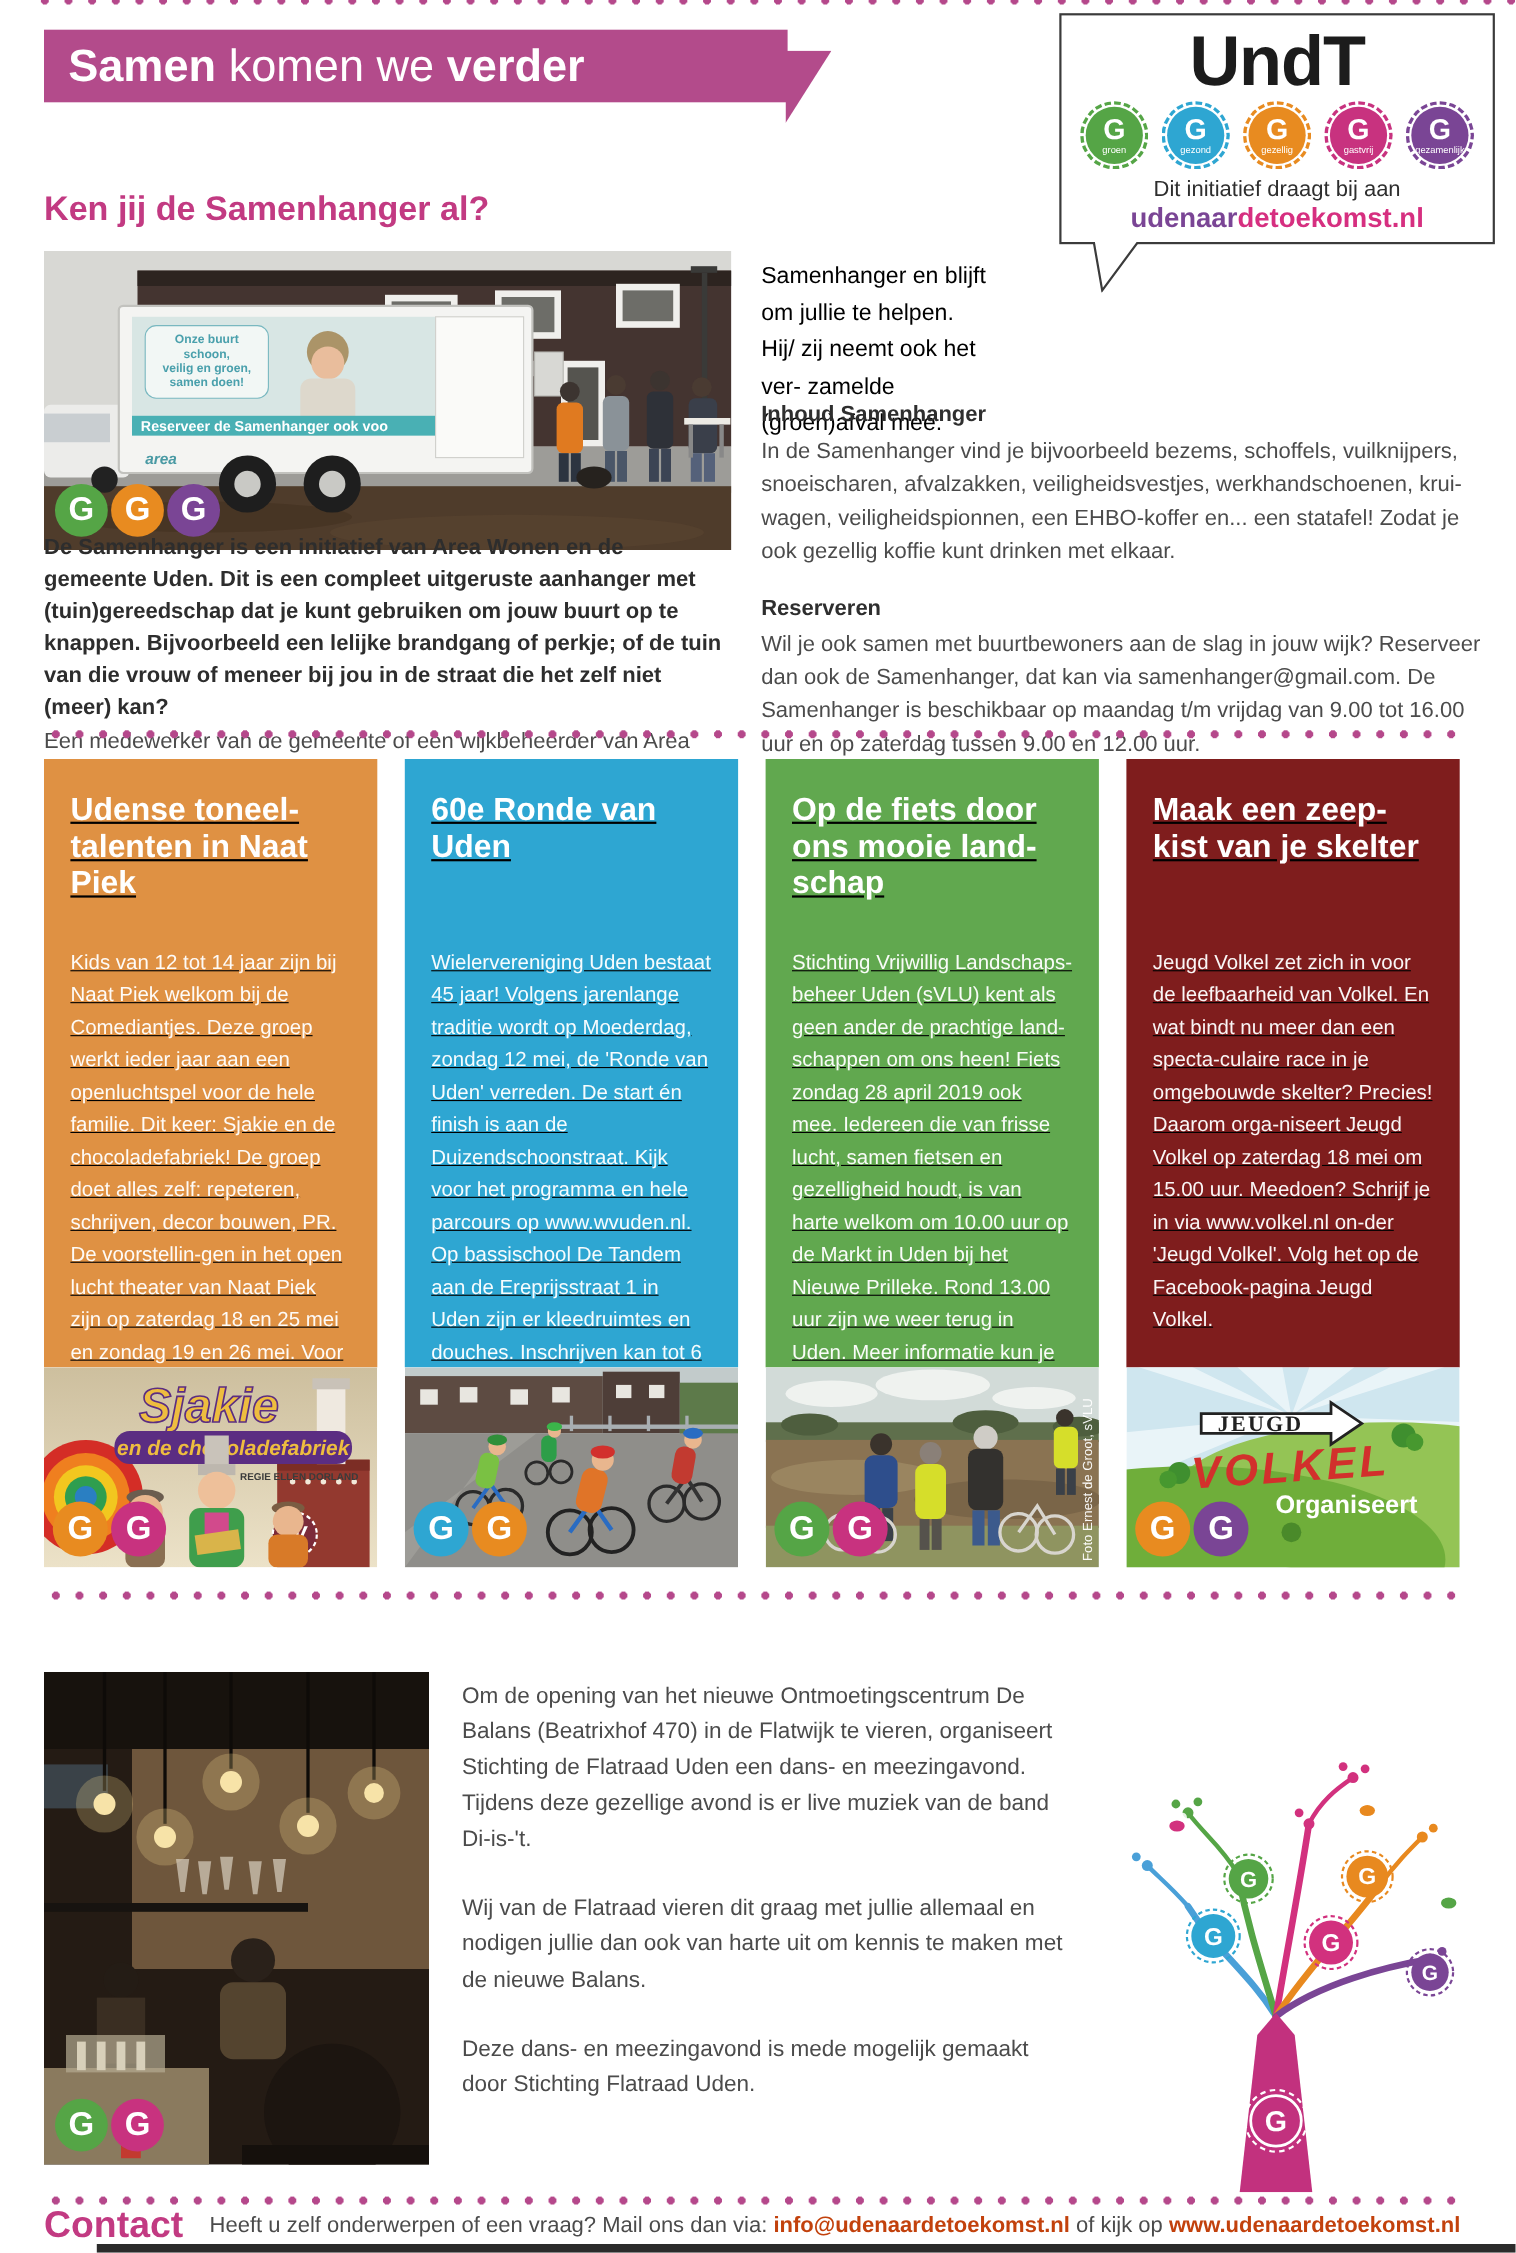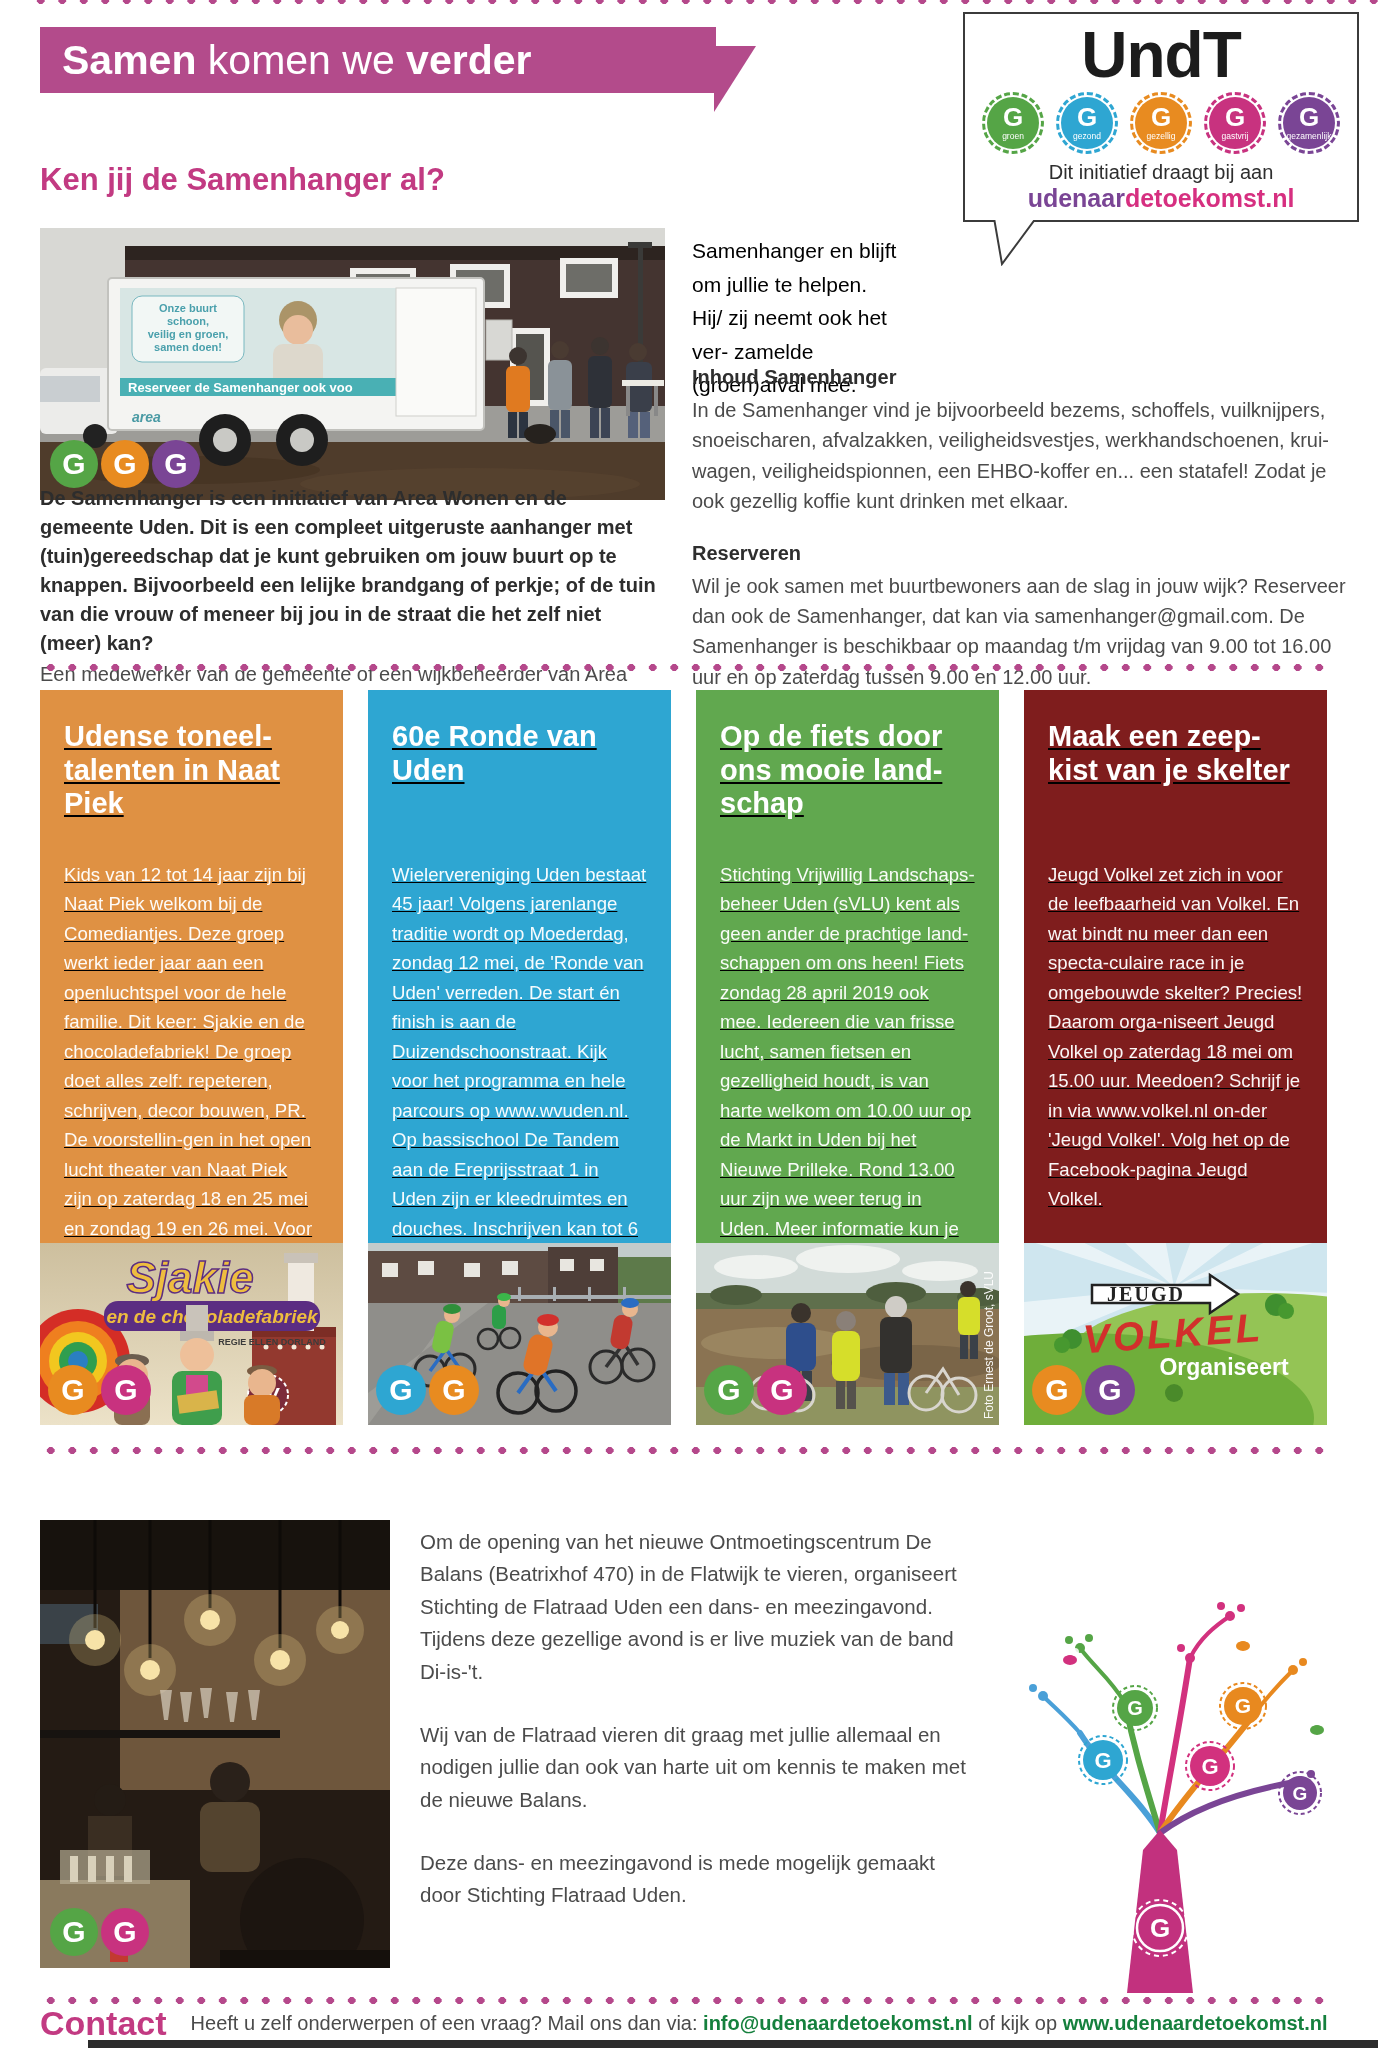--- a/index.html
+++ b/index.html
@@ -26,21 +26,21 @@
   .u-badge .ug{display:block;font-size:26px;font-weight:700;line-height:40px;}
   .u-badge .ul{display:block;font-size:8.5px;line-height:6px;margin-top:-4px;}
   .ub0{--c:#55a546;} .ub1{--c:#2ea6d2;} .ub2{--c:#e88b20;} .ub3{--c:#c8327f;} .ub4{--c:#7a4595;}
   .logo-tagline{font-size:20px;color:#2e2e2e;margin-top:7px;}
   .logo-site{font-size:25px;font-weight:700;margin-top:0;}
   .site-a{color:#7a4595;} .site-b{color:#d62f80;}
   .bubble-tail{position:absolute;left:990px;top:220px;width:48px;height:46px;}
 
   
   .hding{position:absolute;font-size:31px;font-weight:700;color:#c23a82;}
-  .h-1{left:40px;top:162px;}
+  .h-1{left:40px;top:172px;}
   .h-2{left:40px;top:1464px;}
 
   
   .photo{position:absolute;overflow:hidden;}
   .photo svg{display:block;}
   .photo-1{left:40px;top:228px;width:625px;height:272px;}
   .photo-2{left:40px;top:1520px;width:350px;height:448px;}
   .gbadges{position:absolute;left:10px;bottom:12px;display:flex;}
   .g-badge{width:48px;height:48px;border-radius:50%;color:#fff;font-size:30px;font-weight:700;display:flex;align-items:center;justify-content:center;margin-right:3px;}
   .gb-green{background:#55a546;} .gb-orange{background:#e88b20;} .gb-purple{background:#7a4595;}
@@ -69,21 +69,21 @@
 
   
   .flat-text{position:absolute;left:420px;top:1526px;width:548px;font-size:20.5px;color:#4b4b4b;line-height:1.58;}
   .flat-text p{margin:0 0 31px 0;}
   .tree{position:absolute;left:985px;top:1498px;width:350px;height:495px;}
 
   
   .contact-row{position:absolute;left:40px;top:2004px;width:1300px;display:flex;align-items:center;gap:24px;}
   .contact-label{font-size:34px;font-weight:700;color:#c23a82;}
   .contact-text{font-size:20px;color:#4b4b4b;}
-  .contact-text .cb{font-weight:700;color:#15803d;}
+  .contact-text .cb{font-weight:700;color:#c2410c;}
   .bottom-bar{position:absolute;left:88px;top:2040px;width:1290px;height:10px;background:#2b2b2b;}
 </style>
 </head>
 <body>
 
 <div class="page">
 
   <div class="dots dots-top"></div>
 
   <div class="banner"><span class="bld">Samen</span><span> komen we </span><span class="bld">verder</span></div>

